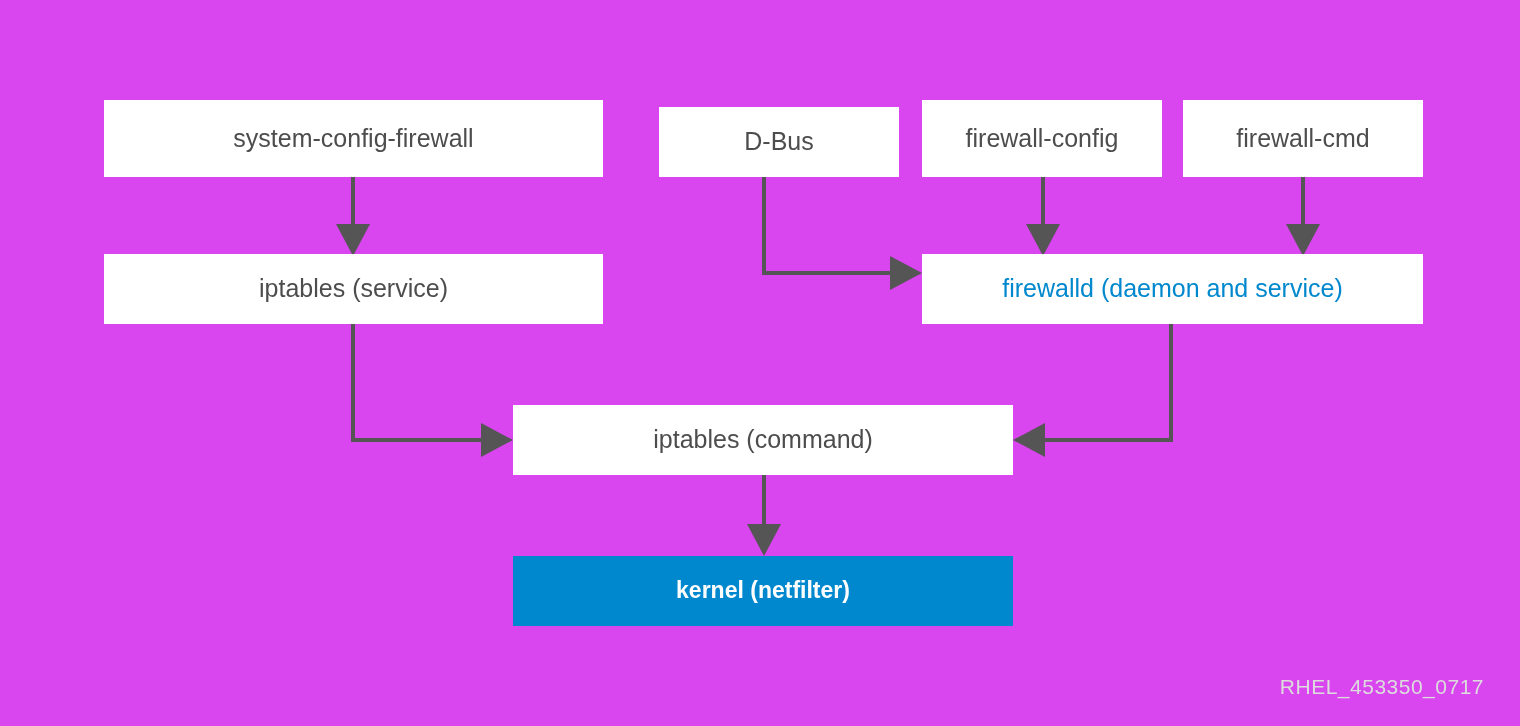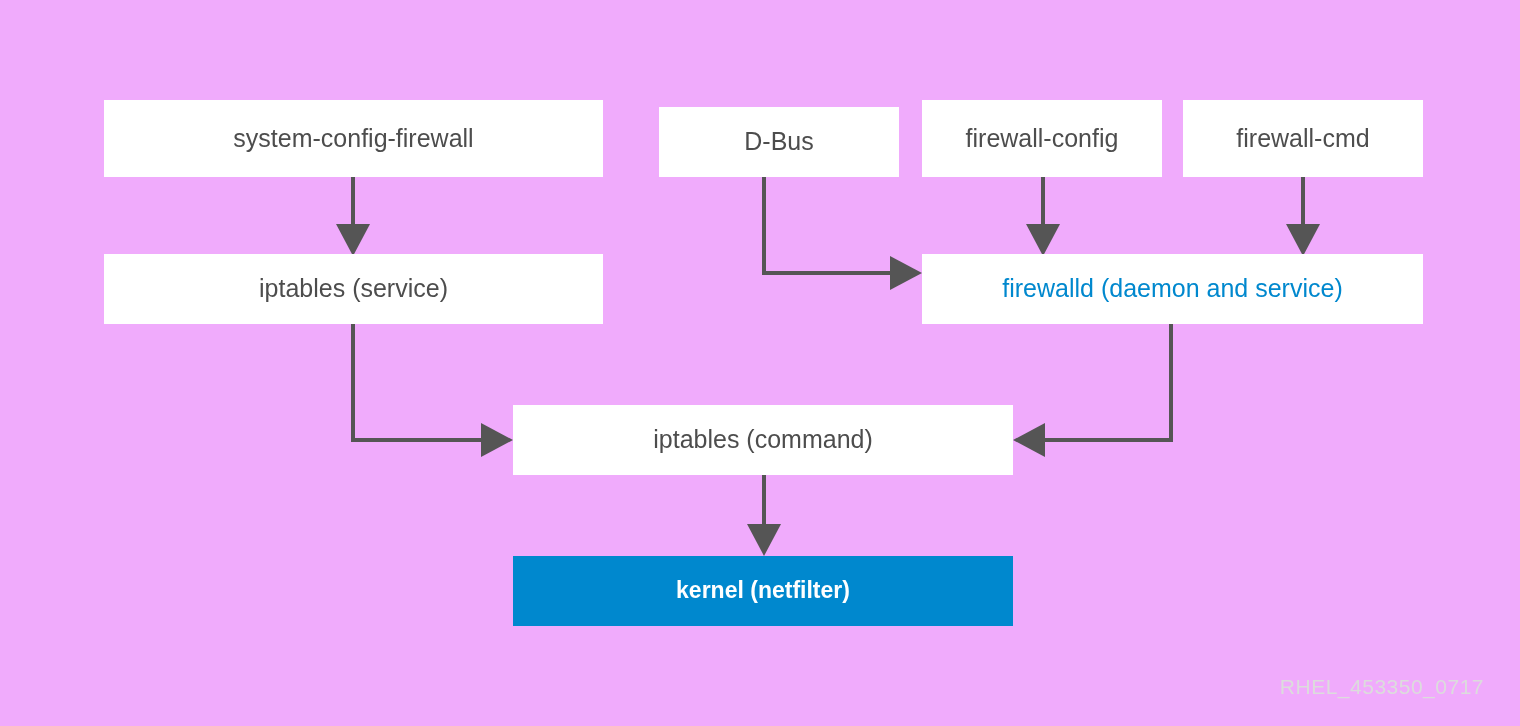--- a/index.html
+++ b/index.html
@@ -10,21 +10,21 @@
     width: 1520px;
     height: 726px;
     background: #e5e5e5;
     font-family: "Liberation Sans", sans-serif;
     overflow: hidden;
   }
   #diagram-root {
     position: relative;
     width: 1520px;
     height: 726px;
-    background: #f0abfc;
+    background: #d946ef;
   }
   svg.canvas {
     position: absolute;
     top: 0;
     left: 0;
     width: 1520px;
     height: 726px;
     display: block;
   }
   .node-label {

